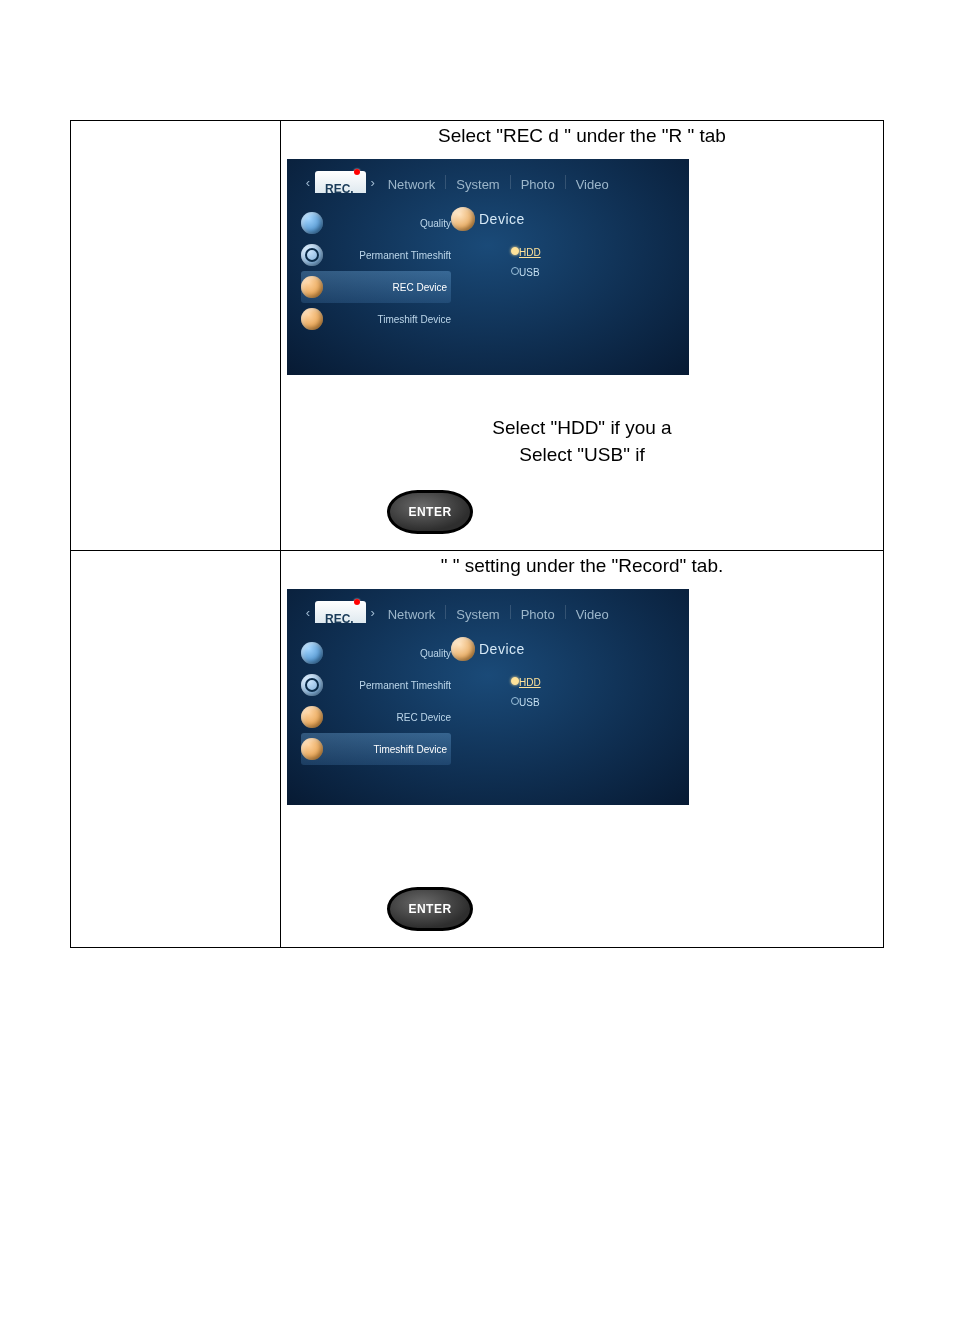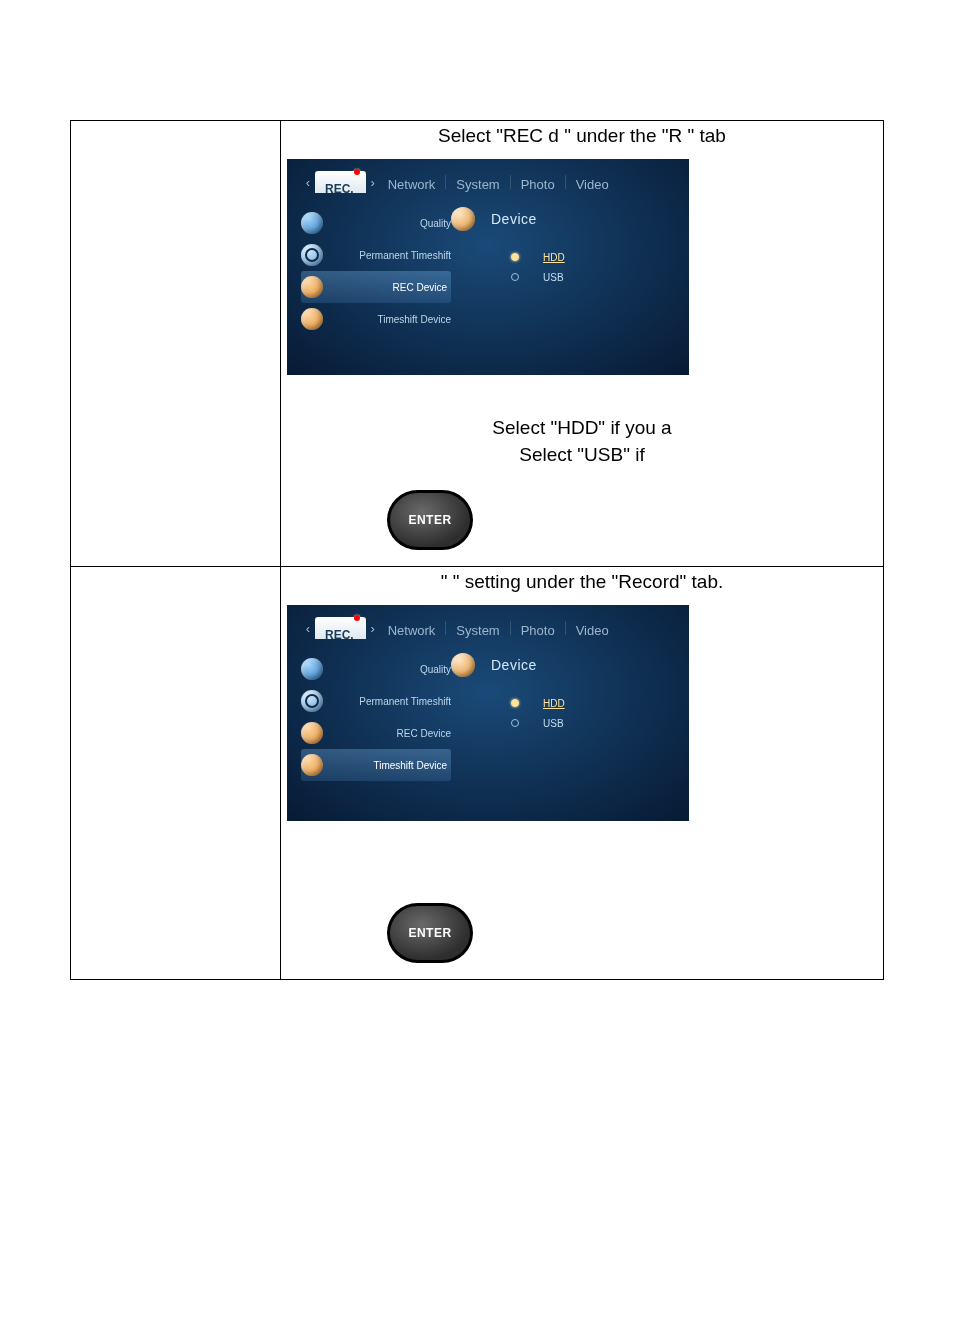--- a/index.html
+++ b/index.html
@@ -142,40 +142,40 @@
 
   .ss-right {
     position: absolute;
     top: 48px;
     left: 164px;
     right: 14px;
   }
   .ss-right-title {
     display: flex;
     align-items: center;
-    gap: 16px;
+    gap: 4px;
     font-size: 14px;
     color: #d5e8f6;
     letter-spacing: 0.5px;
     margin-bottom: 16px;
   }
   .ss-right-title .title-icon {
     width: 24px; height: 24px;
     flex: 0 0 24px;
     border-radius: 50%;
     background: radial-gradient(circle at 35% 30%, #ffe4c0, #d98a2b);
     box-shadow: inset -2px -2px 4px rgba(0,0,0,0.35), inset 2px 2px 4px rgba(255,255,255,0.5);
   }
   .ss-options {
     margin-left: 60px;
   }
   .ss-opt {
     display: flex;
-    align-items: center;
-    gap: 24px;
+    align-items: flex-start;
+    gap: 0;
     font-size: 10px;
     color: #c5dff1;
     height: 20px;
   }
   .ss-opt.selected {
     color: #ffe29a;
     text-decoration: underline;
   }
   .ss-radio {
     width: 8px; height: 8px; border-radius: 50%;
@@ -193,21 +193,21 @@
     text-align: center;
     font-size: 19px;
     line-height: 1.4;
     margin-top: 40px;
   }
 
   
   .enter-wrap {
     margin: 22px 0 0 100px;
     width: 86px;
-    height: 60px;
+    height: 44px;
     position: relative;
   }
   .enter-btn {
     position: absolute;
     inset: 0;
     border: 3px solid #000;
     border-radius: 50% / 70%;
     background: radial-gradient(ellipse at 40% 35%, #6a6a6a, #2e2e2e 70%);
     display: flex;
     align-items: center;

